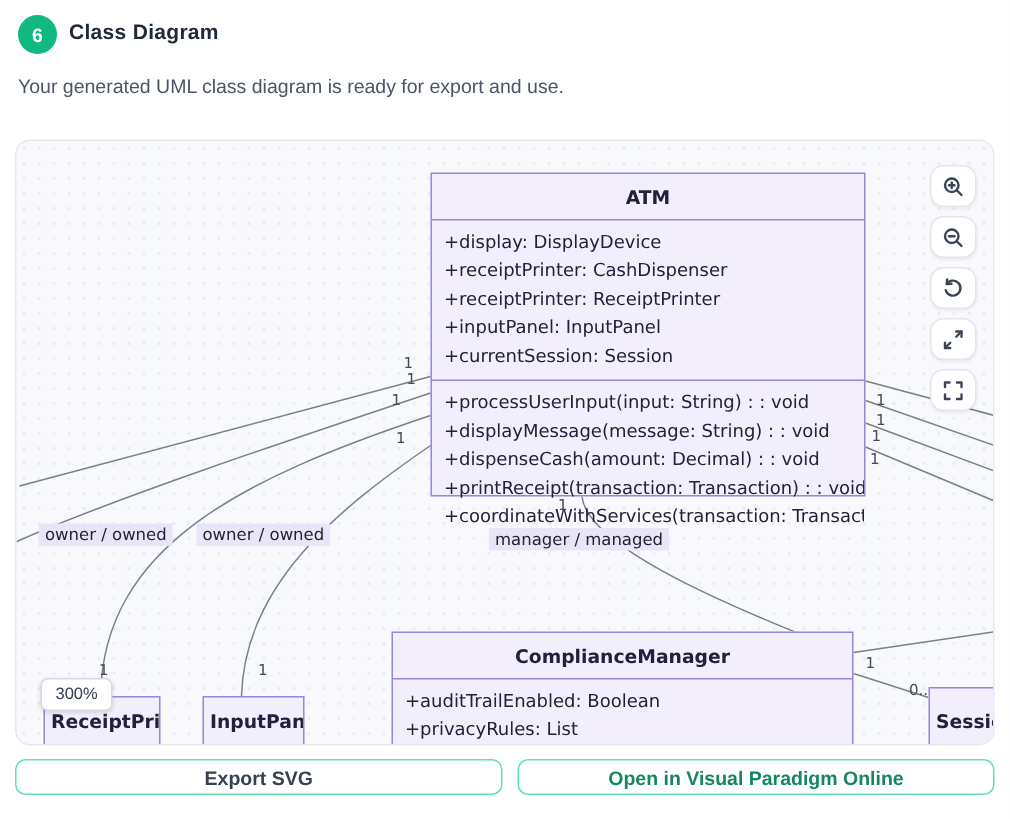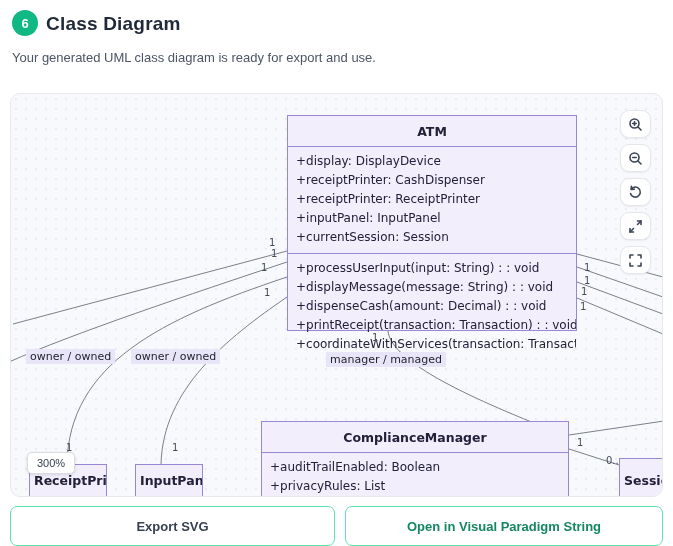--- a/index.html
+++ b/index.html
@@ -2,21 +2,21 @@
 <html><head>
 <meta charset="utf-8">
 <style>
   * { margin:0; padding:0; box-sizing:border-box; }
   html,body { width:673px; height:546px; background:#ffffff; font-family:"Liberation Sans", sans-serif; overflow:hidden; }
   .page { position:relative; width:673px; height:546px; background:#ffffff; }
 
   
   .step-badge { position:absolute; left:12px; top:10px; width:26px; height:26px; border-radius:50%;
     background:#10b981; color:#ffffff; font-size:13px; font-weight:bold; display:flex; align-items:center; justify-content:center; }
-  .page-title { position:absolute; left:46px; top:13px; font-size:19px; font-weight:bold; color:#1f2937; letter-spacing:.2px; }
+  .page-title { position:absolute; left:46px; top:13px; font-size:14px; font-weight:bold; color:#1f2937; letter-spacing:.2px; }
   .page-subtitle { position:absolute; left:12px; top:50px; font-size:13px; color:#4b5563; }
 
   
   .canvas { position:absolute; left:10px; top:93px; width:653px; height:404px; background:#f8f9fc;
     border:1px solid #e8e9ef; border-radius:10px; overflow:hidden;
     background-image:radial-gradient(#ebebf3 1px, transparent 1px); background-size:10px 10px; }
   .edges-svg { position:absolute; left:0; top:0; width:653px; height:404px; }
 
   
   .uml-class { position:absolute; background:#f2eefb; border:1px solid #9a86d6; color:#23203a;
@@ -36,21 +36,21 @@
   .zoom-toolbar { position:absolute; left:609px; top:16px; display:flex; flex-direction:column; gap:6px; }
   .tool-btn { width:31px; height:28px; background:#ffffff; border:1px solid #e4e6eb; border-radius:9px;
     display:flex; align-items:center; justify-content:center; box-shadow:0 1px 2px rgba(16,24,40,.06); cursor:pointer; }
   .tool-btn svg { stroke:#3b4555; fill:none; stroke-width:1.6; stroke-linecap:round; stroke-linejoin:round; }
 
   
   .zoom-tooltip { position:absolute; left:16px; top:358px; background:#ffffff; border:1px solid #d9dbe1;
     border-radius:5px; padding:4px 9px; font-size:11px; color:#374151; box-shadow:0 1px 3px rgba(16,24,40,.12); }
 
   
-  .footer-btn { position:absolute; top:506px; height:40px; background:#ffffff; border:1px solid #5fe3ad;
+  .footer-btn { position:absolute; top:506px; height:24px; background:#ffffff; border:1px solid #5fe3ad;
     border-radius:7px; font-size:13px; font-weight:bold; display:flex; align-items:center; justify-content:center;
     cursor:pointer; font-family:"Liberation Sans", sans-serif; }
   .btn-export { left:10px; width:325px; color:#374151; }
   .btn-open { left:345px; width:318px; color:#15875f; }
 </style>
 </head>
 <body>
 
 <div class="page">
 
@@ -175,14 +175,14 @@
           <path d="M13,10 L13,13 L10,13"></path>
             <path d="M2,10 L2,13 L5,13"></path>
         </svg>
       </div>
     </div>
 
     <div class="zoom-tooltip">300%</div>
   </div>
 
   <button class="footer-btn btn-export">Export SVG</button>
-  <button class="footer-btn btn-open">Open in Visual Paradigm String</button>
+  <button class="footer-btn btn-open">Open in Visual Paradigm Online</button>
 </div>
 
 </body></html>

